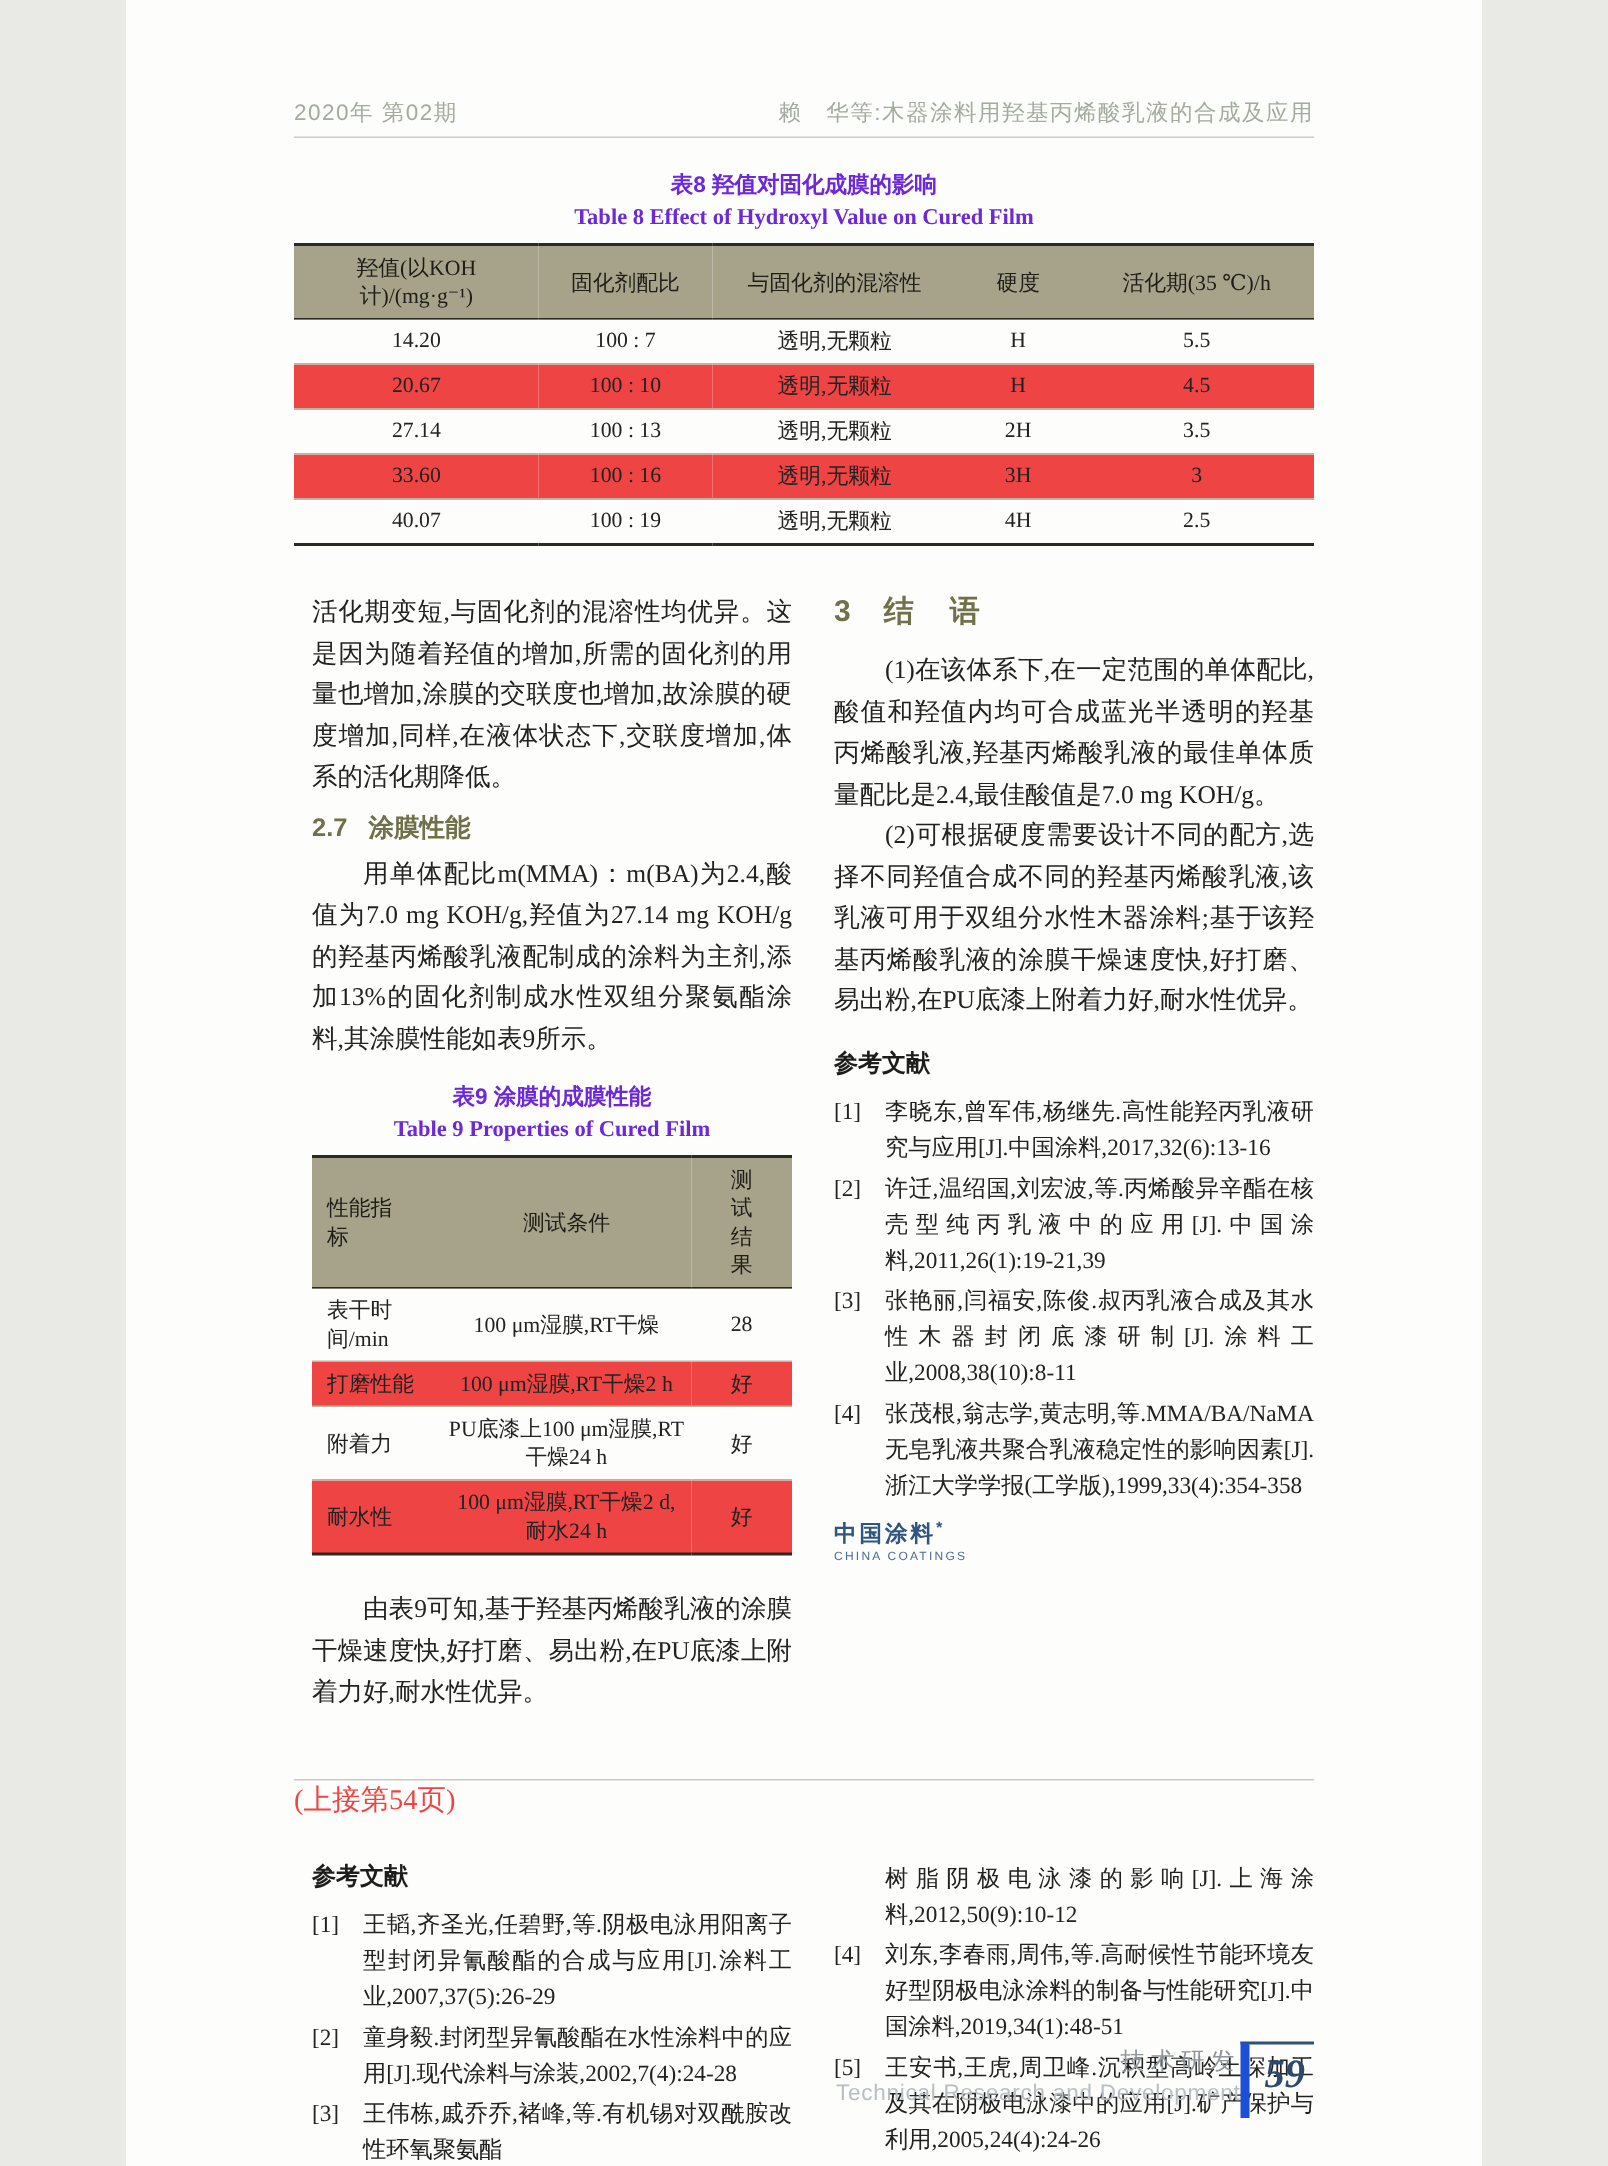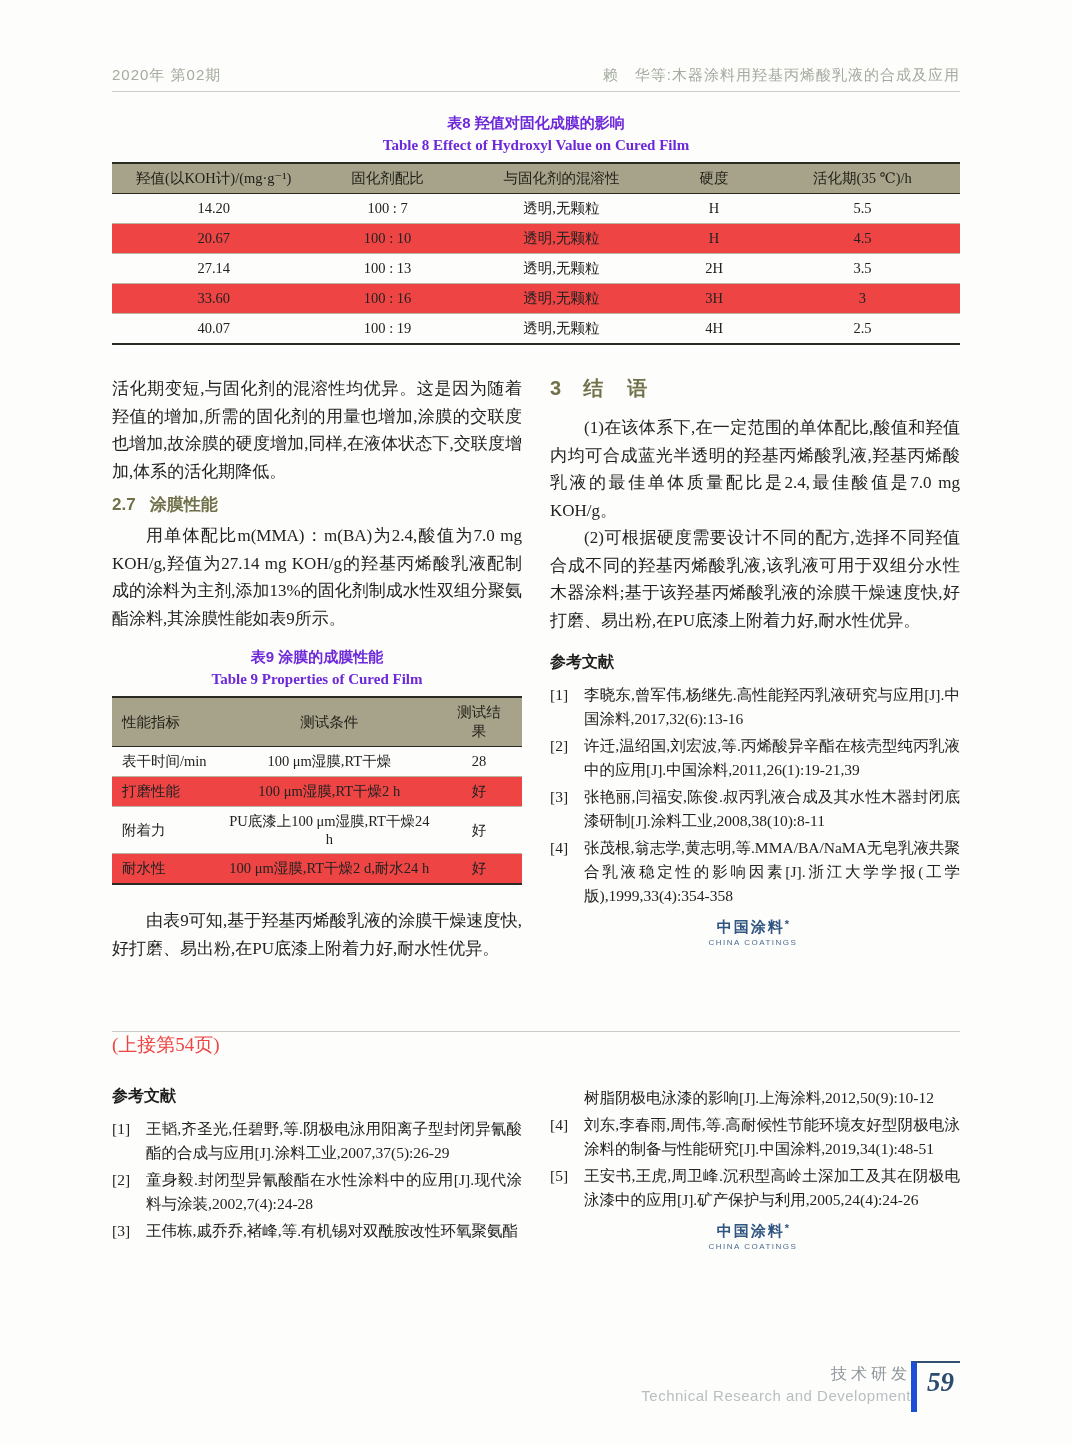--- a/index.html
+++ b/index.html
@@ -1,18 +1,18 @@
 <!DOCTYPE html>
 <html><head>
 <meta charset="utf-8">
 <style>
   html,body{margin:0;padding:0;background:#e9e9e6;}
   .page{
     position:relative;
-    width:1072px;height:1444px;
+    width:904px;height:1444px;
     margin:0 auto;
     background:#fdfdfb;
     box-sizing:border-box;
     padding:66px 112px 0 112px;
     font-family:"Liberation Serif","DejaVu Serif",serif;
     color:#222;
   }
   
   .pagehead{
     display:flex;justify-content:space-between;align-items:flex-end;
@@ -42,21 +42,21 @@
   #table8 th:nth-child(3){width:24%;}
   #table8 th:nth-child(4){width:12%;}
   #table8 th:nth-child(5){width:23%;}
 
   .t9 th:nth-child(1){width:27%;}
   .t9 th:nth-child(2){width:52%;}
   .t9 th:nth-child(3){width:21%;}
   .t9 td:first-child,.t9 th:first-child{text-align:left;padding-left:10px;}
 
   
-  .cols{display:flex;gap:28px;margin-top:26px;}
+  .cols{display:flex;gap:28px;margin-top:26px;margin-left:12px;}
   .col{width:410px;}
   p.body{
     margin:0;font-size:17px;line-height:1.62;text-align:justify;
     text-justify:inter-ideograph;
   }
   p.indent{text-indent:2em;}
   .olive{color:#70714a;font-family:"Liberation Sans","DejaVu Sans",sans-serif;}
   h4.sec{font-size:17px;margin:8px 0 6px 0;font-weight:bold;}
   h4.sec .num{margin-right:14px;}
   h3.sec{font-size:20px;margin:0 0 12px 0;font-weight:bold;letter-spacing:2px;}
@@ -64,21 +64,21 @@
   .t9wrap{margin:16px 0 22px 0;}
   .refs-title{
     text-align:left;font-weight:bold;font-size:16px;margin:18px 0 10px 0;
     font-family:"Liberation Sans","DejaVu Sans",sans-serif;color:#1d1d1d;
   }
   .ref{display:flex;font-size:15.5px;line-height:1.55;margin-bottom:3px;}
   .refnum{flex:0 0 34px;}
   .reftext{flex:1;text-align:justify;}
 
   
-  .logo{text-align:center;margin-top:10px;padding-right:4px;}
+  .logo{text-align:left;margin-top:10px;padding-right:4px;}
   .logo-zh{
     color:#2f5580;font-weight:bold;font-size:15px;letter-spacing:2px;
     font-family:"Liberation Sans","DejaVu Sans",sans-serif;
   }
   .logo-zh .mark{font-size:11px;vertical-align:top;letter-spacing:0;}
   .logo-en{
     color:#4a6b93;font-size:8px;letter-spacing:1.5px;margin-top:1px;
     font-family:"Liberation Sans","DejaVu Sans",sans-serif;
   }
 

